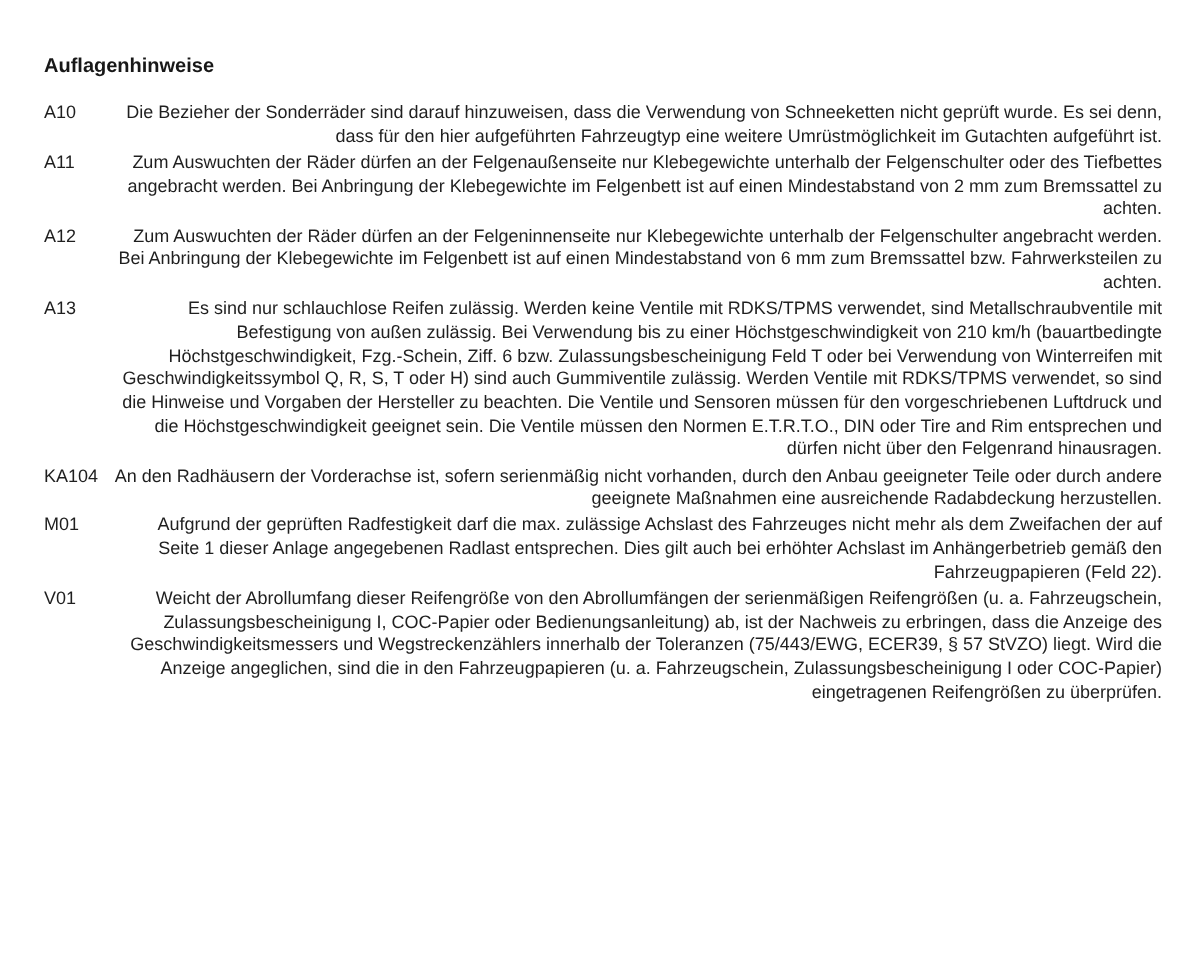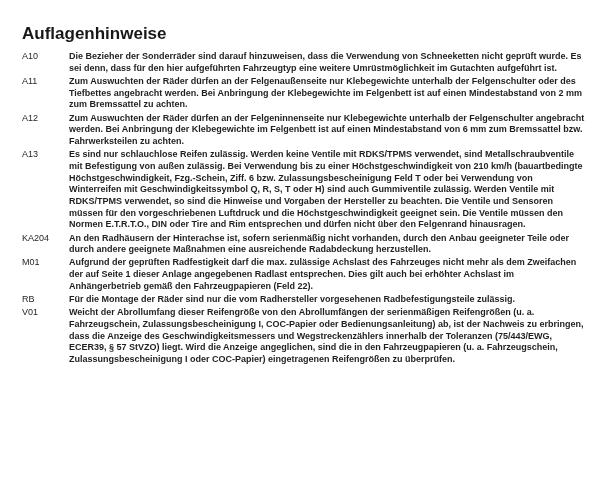--- a/index.html
+++ b/index.html
@@ -13,50 +13,48 @@
     }
     .page {
       width: 600px;
       height: 490px;
       padding: 27px 14px 0 22px;
       font-family: "Liberation Sans", sans-serif;
       color: #1f1f1f;
       background: #ffffff;
     }
     .doc-title {
-      font-size: 17px;
+      font-size: 10px;
       font-weight: bold;
       line-height: 13px;
       margin: 0 0 11px 0;
       color: #181818;
     }
     .entries {
       margin: 0;
       padding: 0;
     }
     .entry {
       display: flex;
       align-items: flex-start;
       margin-bottom: 1.5px;
-      gap: 12px;
     }
     .entry-code {
       flex: 0 0 35px;
       width: 35px;
       font-size: 9px;
       line-height: 11.7px;
       white-space: nowrap;
     }
     .entry-text {
       width: 524px;
       max-width: 524px;
       font-size: 9px;
       line-height: 11.7px;
-      text-align: left;
-      font-weight: bold;
+      text-align: right;
     }
   </style>
 </head>
 <body>
 
 <div class="page">
   <h1 class="doc-title">Auflagenhinweise</h1>
 
   <div class="entries">
 
@@ -73,36 +71,32 @@
     <div class="entry">
       <div class="entry-code">A12</div>
       <div class="entry-text">Zum Auswuchten der Räder dürfen an der Felgeninnenseite nur Klebegewichte unterhalb der Felgenschulter angebracht werden. Bei Anbringung der Klebegewichte im Felgenbett ist auf einen Mindestabstand von 6 mm zum Bremssattel bzw. Fahrwerksteilen zu achten.</div>
     </div>
 
     <div class="entry">
       <div class="entry-code">A13</div>
       <div class="entry-text">Es sind nur schlauchlose Reifen zulässig. Werden keine Ventile mit RDKS/TPMS verwendet, sind Metallschraubventile mit Befestigung von außen zulässig. Bei Verwendung bis zu einer Höchstgeschwindigkeit von 210 km/h (bauartbedingte Höchstgeschwindigkeit, Fzg.-Schein, Ziff. 6 bzw. Zulassungsbescheinigung Feld T oder bei Verwendung von Winterreifen mit Geschwindigkeitssymbol Q, R, S, T oder H) sind auch Gummiventile zulässig. Werden Ventile mit RDKS/TPMS verwendet, so sind die Hinweise und Vorgaben der Hersteller zu beachten. Die Ventile und Sensoren müssen für den vorgeschriebenen Luftdruck und die Höchstgeschwindigkeit geeignet sein. Die Ventile müssen den Normen E.T.R.T.O., DIN oder Tire and Rim entsprechen und dürfen nicht über den Felgenrand hinausragen.</div>
     </div>
 
+    <div class="entry">
+      <div class="entry-code">KA104</div>
+      <div class="entry-text">An den Radhäusern der Vorderachse ist, sofern serienmäßig nicht vorhanden, durch den Anbau geeigneter Teile oder durch andere geeignete Maßnahmen eine ausreichende Radabdeckung herzustellen.</div>
+    </div>
 
-    <div class="entry">
-      <div class="entry-code">KA204</div>
-      <div class="entry-text">An den Radhäusern der Hinterachse ist, sofern serienmäßig nicht vorhanden, durch den Anbau geeigneter Teile oder durch andere geeignete Maßnahmen eine ausreichende Radabdeckung herzustellen.</div>
-    </div>
 
     <div class="entry">
       <div class="entry-code">M01</div>
       <div class="entry-text">Aufgrund der geprüften Radfestigkeit darf die max. zulässige Achslast des Fahrzeuges nicht mehr als dem Zweifachen der auf Seite 1 dieser Anlage angegebenen Radlast entsprechen. Dies gilt auch bei erhöhter Achslast im Anhängerbetrieb gemäß den Fahrzeugpapieren (Feld 22).</div>
     </div>
 
 
-    <div class="entry">
-      <div class="entry-code">RB</div>
-      <div class="entry-text">Für die Montage der Räder sind nur die vom Radhersteller vorgesehenen Radbefestigungsteile zulässig.</div>
-    </div>
 
 
     <div class="entry">
       <div class="entry-code">V01</div>
       <div class="entry-text">Weicht der Abrollumfang dieser Reifengröße von den Abrollumfängen der serienmäßigen Reifengrößen (u. a. Fahrzeugschein, Zulassungsbescheinigung I, COC-Papier oder Bedienungsanleitung) ab, ist der Nachweis zu erbringen, dass die Anzeige des Geschwindigkeitsmessers und Wegstreckenzählers innerhalb der Toleranzen (75/443/EWG, ECER39, § 57 StVZO) liegt. Wird die Anzeige angeglichen, sind die in den Fahrzeugpapieren (u. a. Fahrzeugschein, Zulassungsbescheinigung I oder COC-Papier) eingetragenen Reifengrößen zu überprüfen.</div>
     </div>
 
   </div>
 </div>
 

